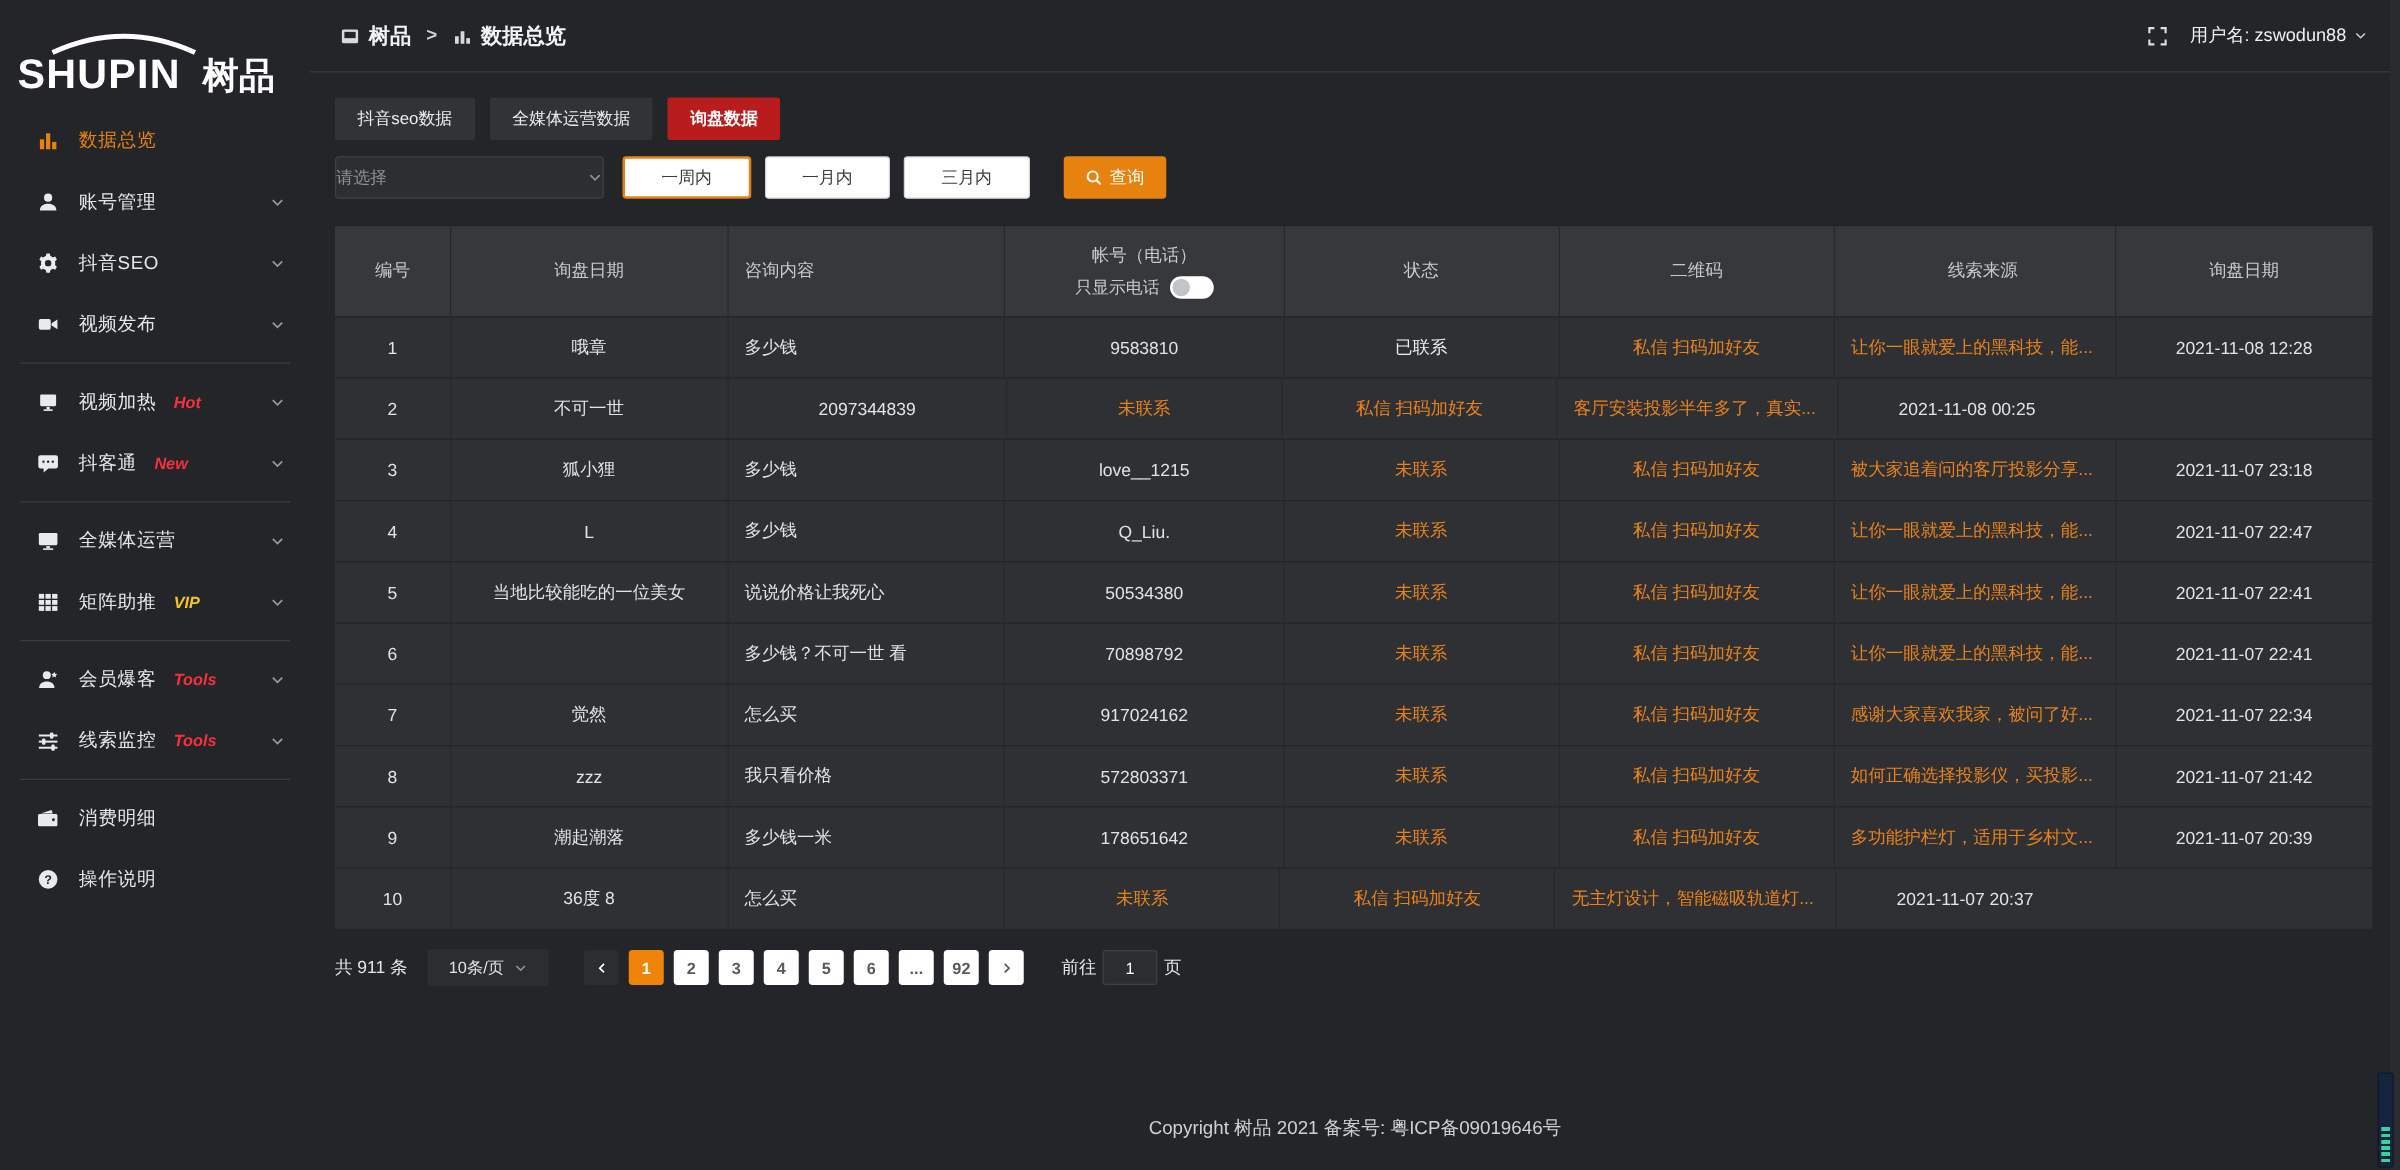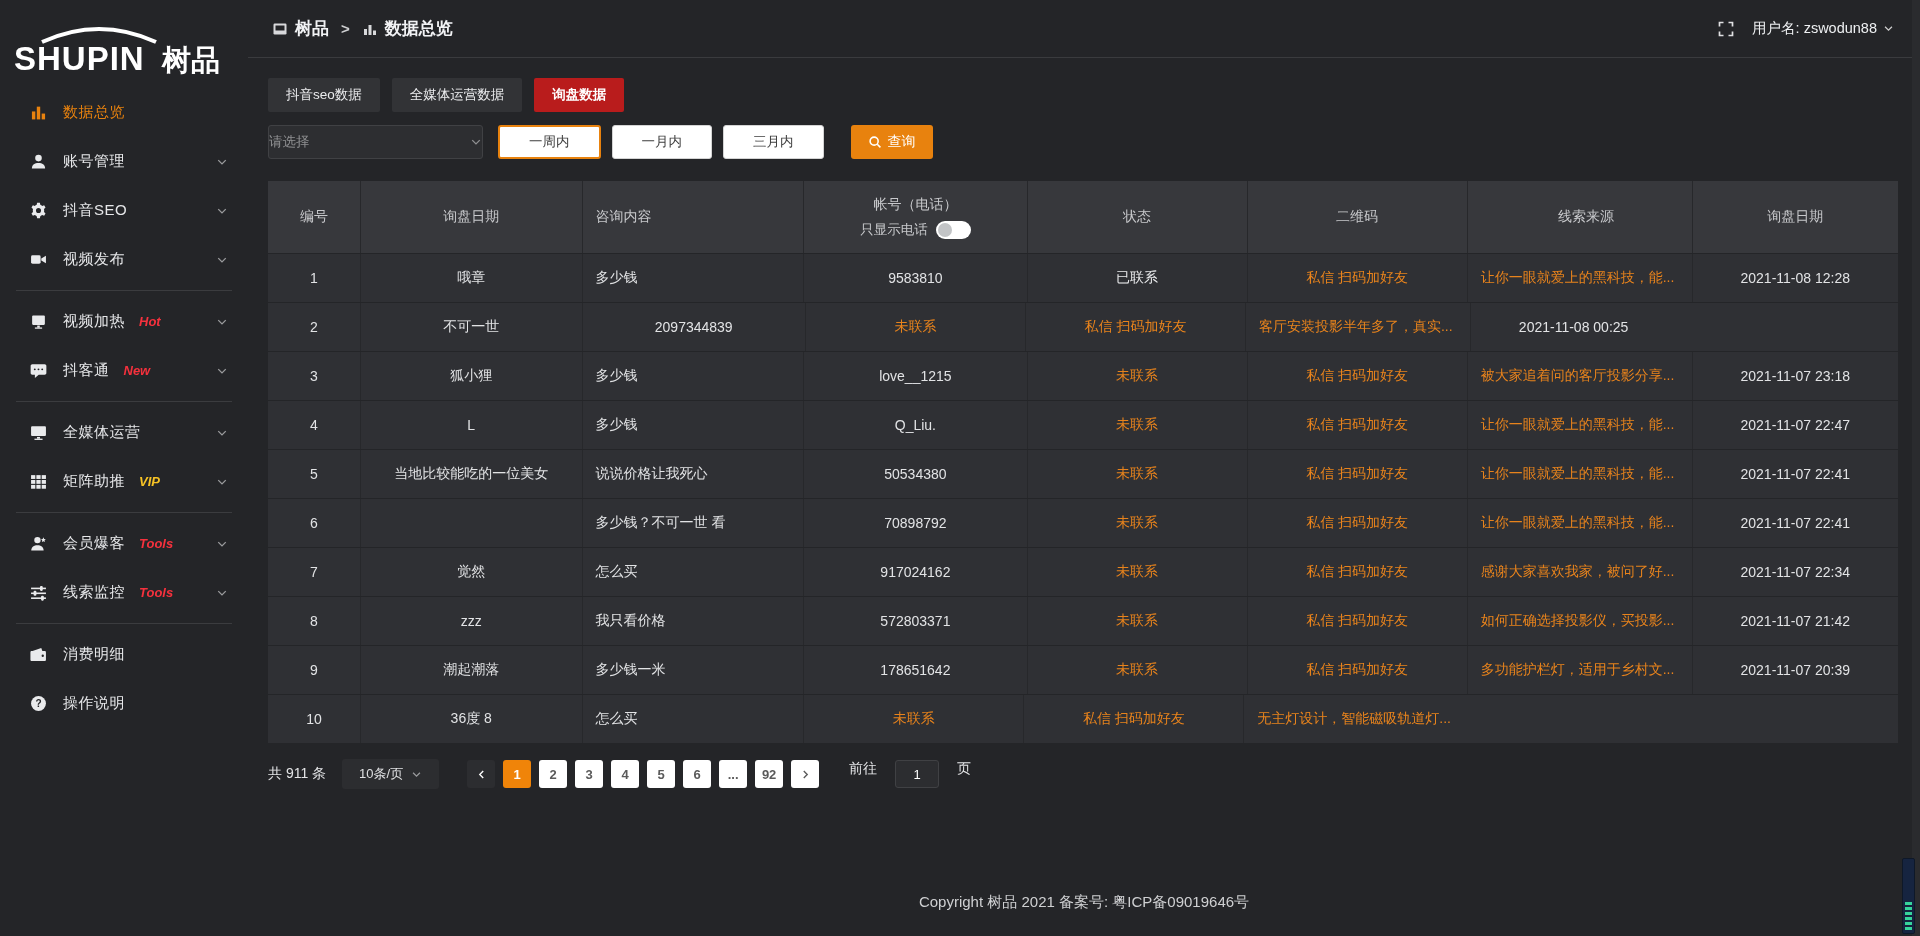--- a/index.html
+++ b/index.html
@@ -78,21 +78,21 @@
   .pg-total { margin-right:16px; }
   .pg-size { width:97px; height:30px; background:#2c2d30; border-radius:3px; display:flex; align-items:center; justify-content:center; gap:8px; font-size:13px; color:#dfe0e2; cursor:pointer; }
   .pg-size .sel-chevron { width:11px; height:11px; color:#9a9b9d; }
   .pg-size .sel-chevron svg { width:100%; height:100%; display:block; }
   .pg-pages { display:flex; align-items:center; gap:8px; margin-left:28px; }
   .pg-tile { min-width:28px; height:28px; padding:0 4px; border-radius:3px; display:flex; align-items:center; justify-content:center; font-size:13px; font-weight:bold; background:#fff; color:#5a5a5a; cursor:pointer; }
   .pg-tile.dark { background:#2c2d30; color:#fff; }
   .pg-tile.active { background:#f08409; color:#fff; }
   .pg-tile .pchev { width:11px; height:11px; }
   .pg-tile .pchev svg { width:100%; height:100%; display:block; }
-  .pg-goto { display:flex; align-items:flex-start; gap:18px; margin-left:30px; }
+  .pg-goto { display:flex; align-items:center; gap:5px; margin-left:30px; }
   .pg-goto input { width:44px; height:28px; background:#2c2d30; border:1px solid #404144; border-radius:3px; color:#fff; text-align:center; font-size:13px; font-family:inherit; }
 
   .footer { margin-top:auto; text-align:center; color:#cfd0d2; font-size:15px; padding:0 0 24px; }
 
   
   .scrollbar-track { position:absolute; right:0; top:0; width:8px; height:100%; background:#2a2b2e; }
   .activity-widget { position:absolute; right:5px; bottom:2px; width:13px; height:76px; background:#162440; border-radius:2px; border:1px solid #0e1828; }
   .activity-widget::after { content:''; position:absolute; left:2px; right:2px; bottom:3px; height:30px;
      background:repeating-linear-gradient(to top, #36d49b 0 3px, #162440 3px 5px); }
 </style>
@@ -644,20 +644,23 @@
               <span>怎么买</span>
             </div>
             <div class="cell col4 txt-orange">
               <span>未联系</span>
             </div>
             <div class="cell col5 txt-orange">
               <span>私信 扫码加好友</span>
             </div>
             <div class="cell col6 txt-orange">
               <span>无主灯设计，智能磁吸轨道灯...</span>
+            </div>
+            <div class="cell col7">
+              <span>2021-11-07 20:37</span>
             </div>
           </div>
         </div>
 
       <div class="pagination">
         <span class="pg-total">共 911 条</span>
         <div class="pg-size">
           <span>10条/页</span>
           <span class="sel-chevron">
             <svg viewBox="0 0 16 16">

